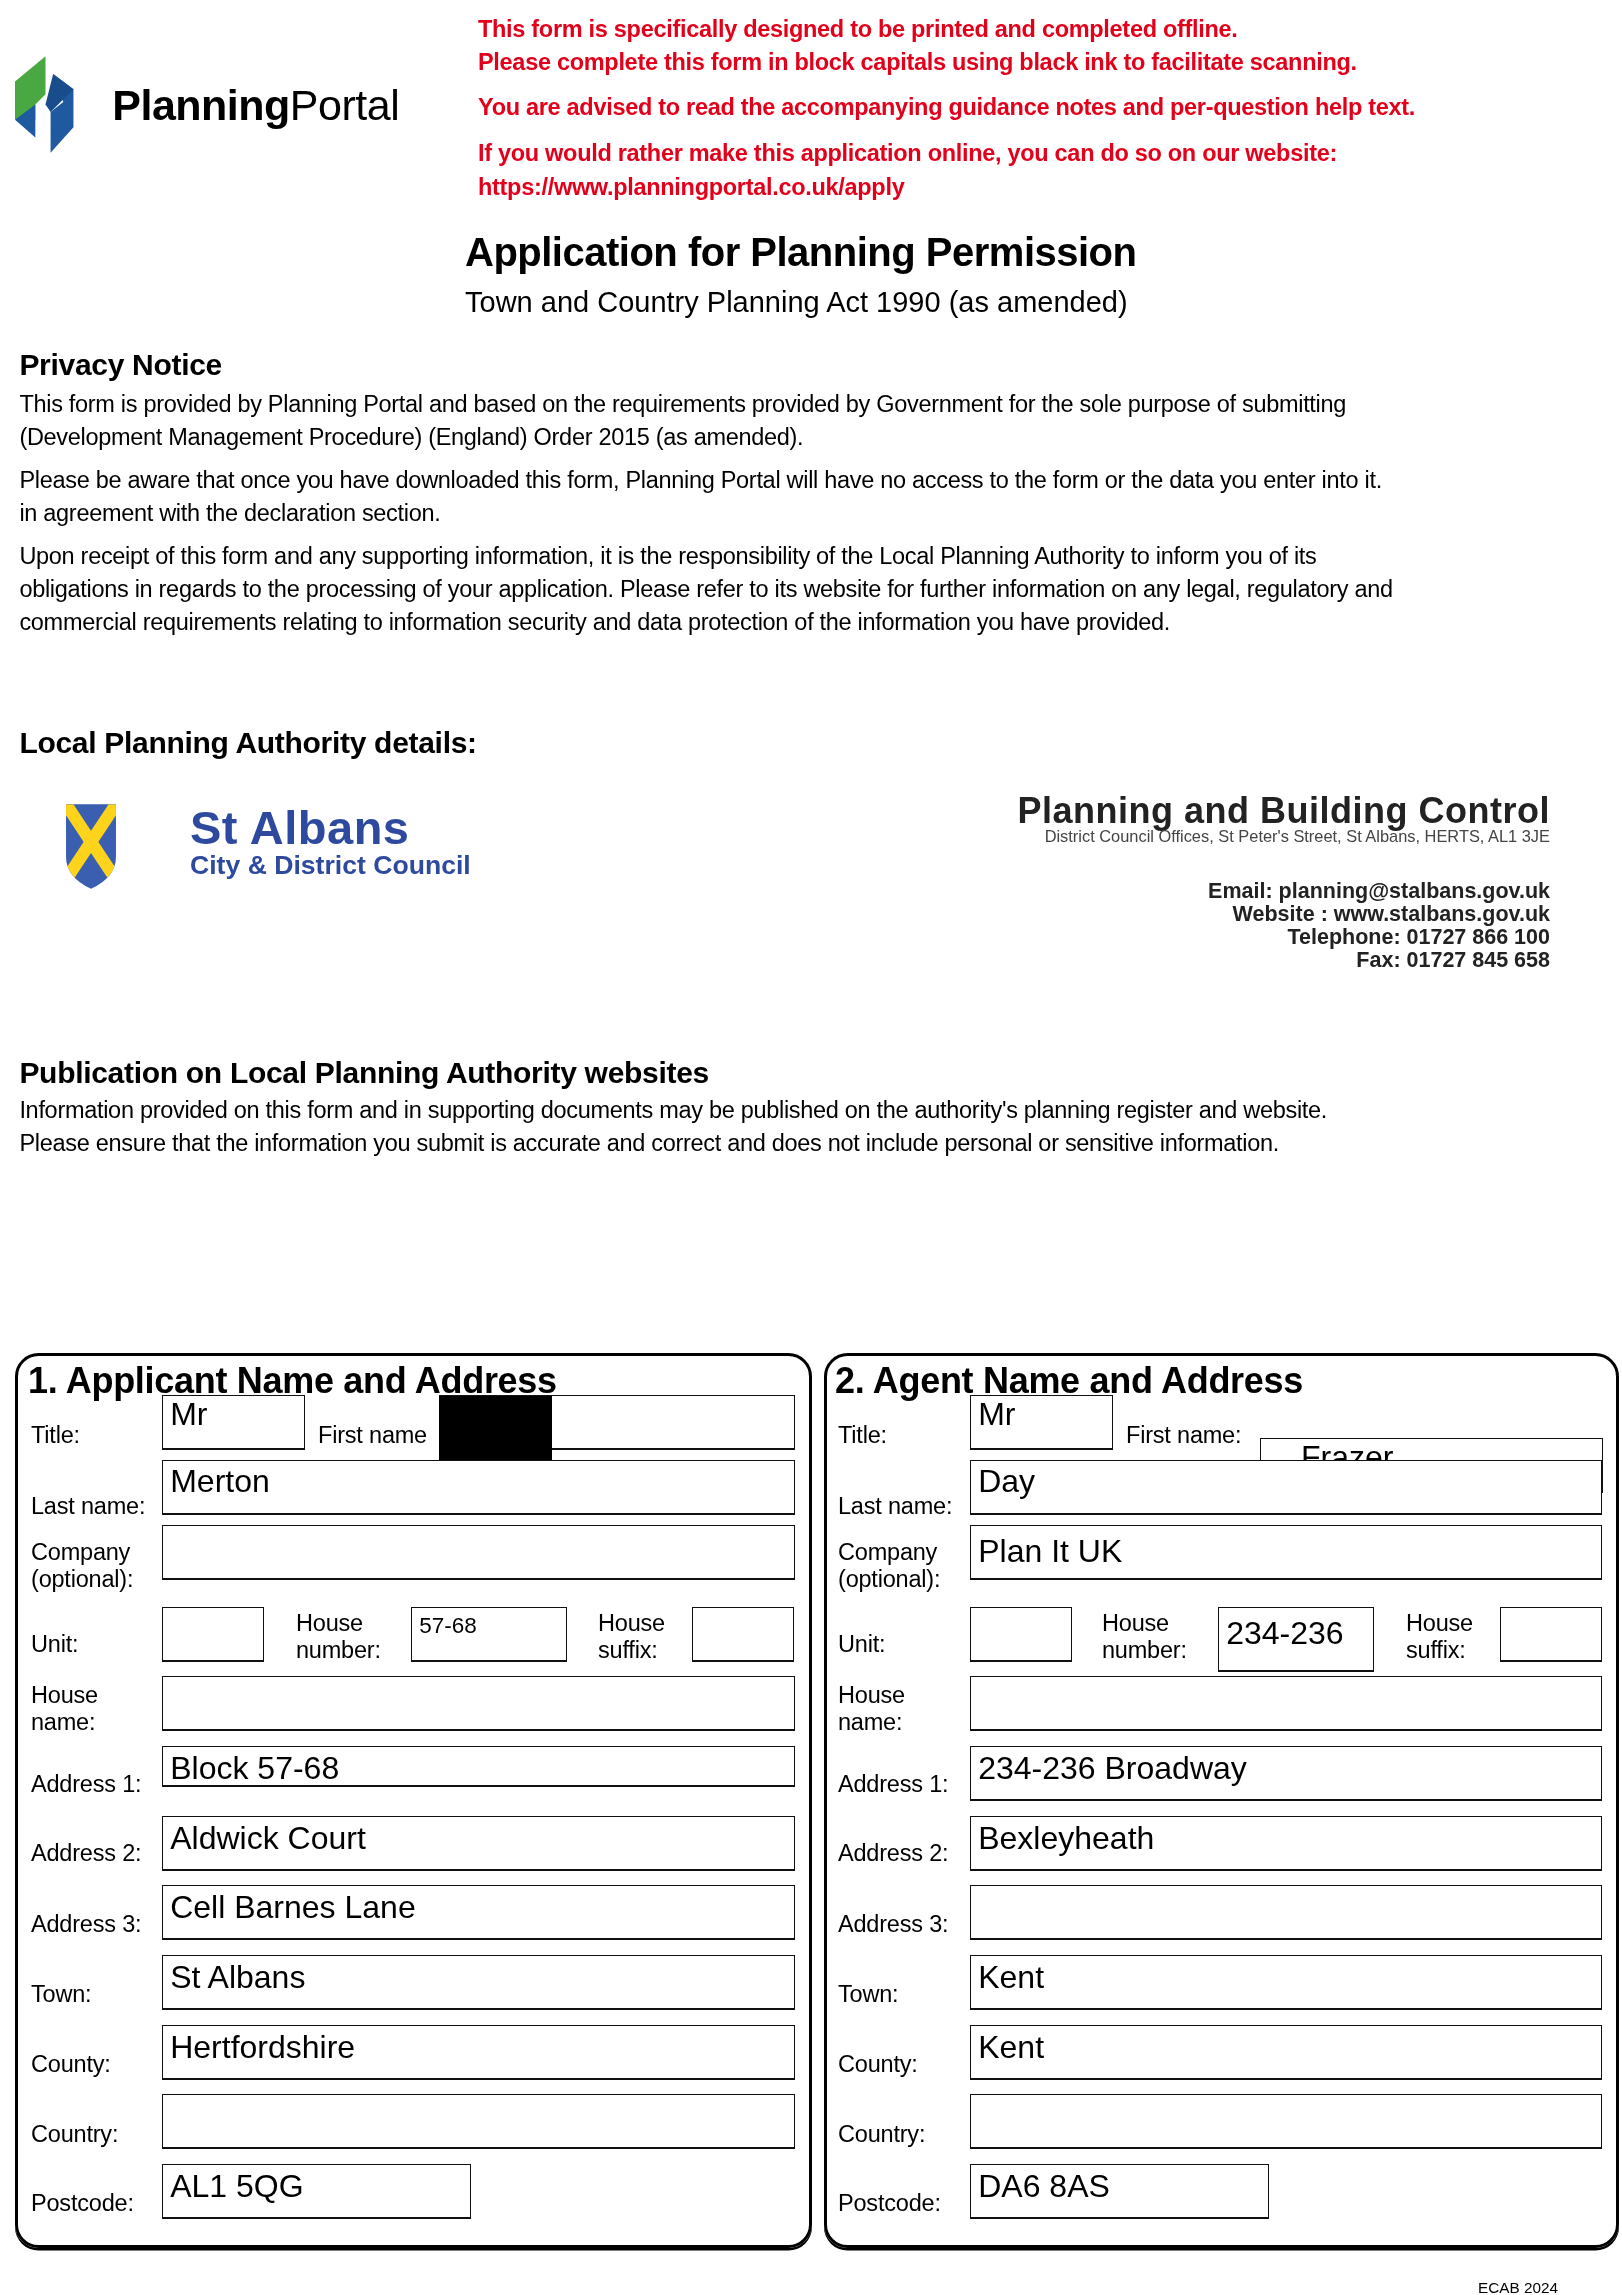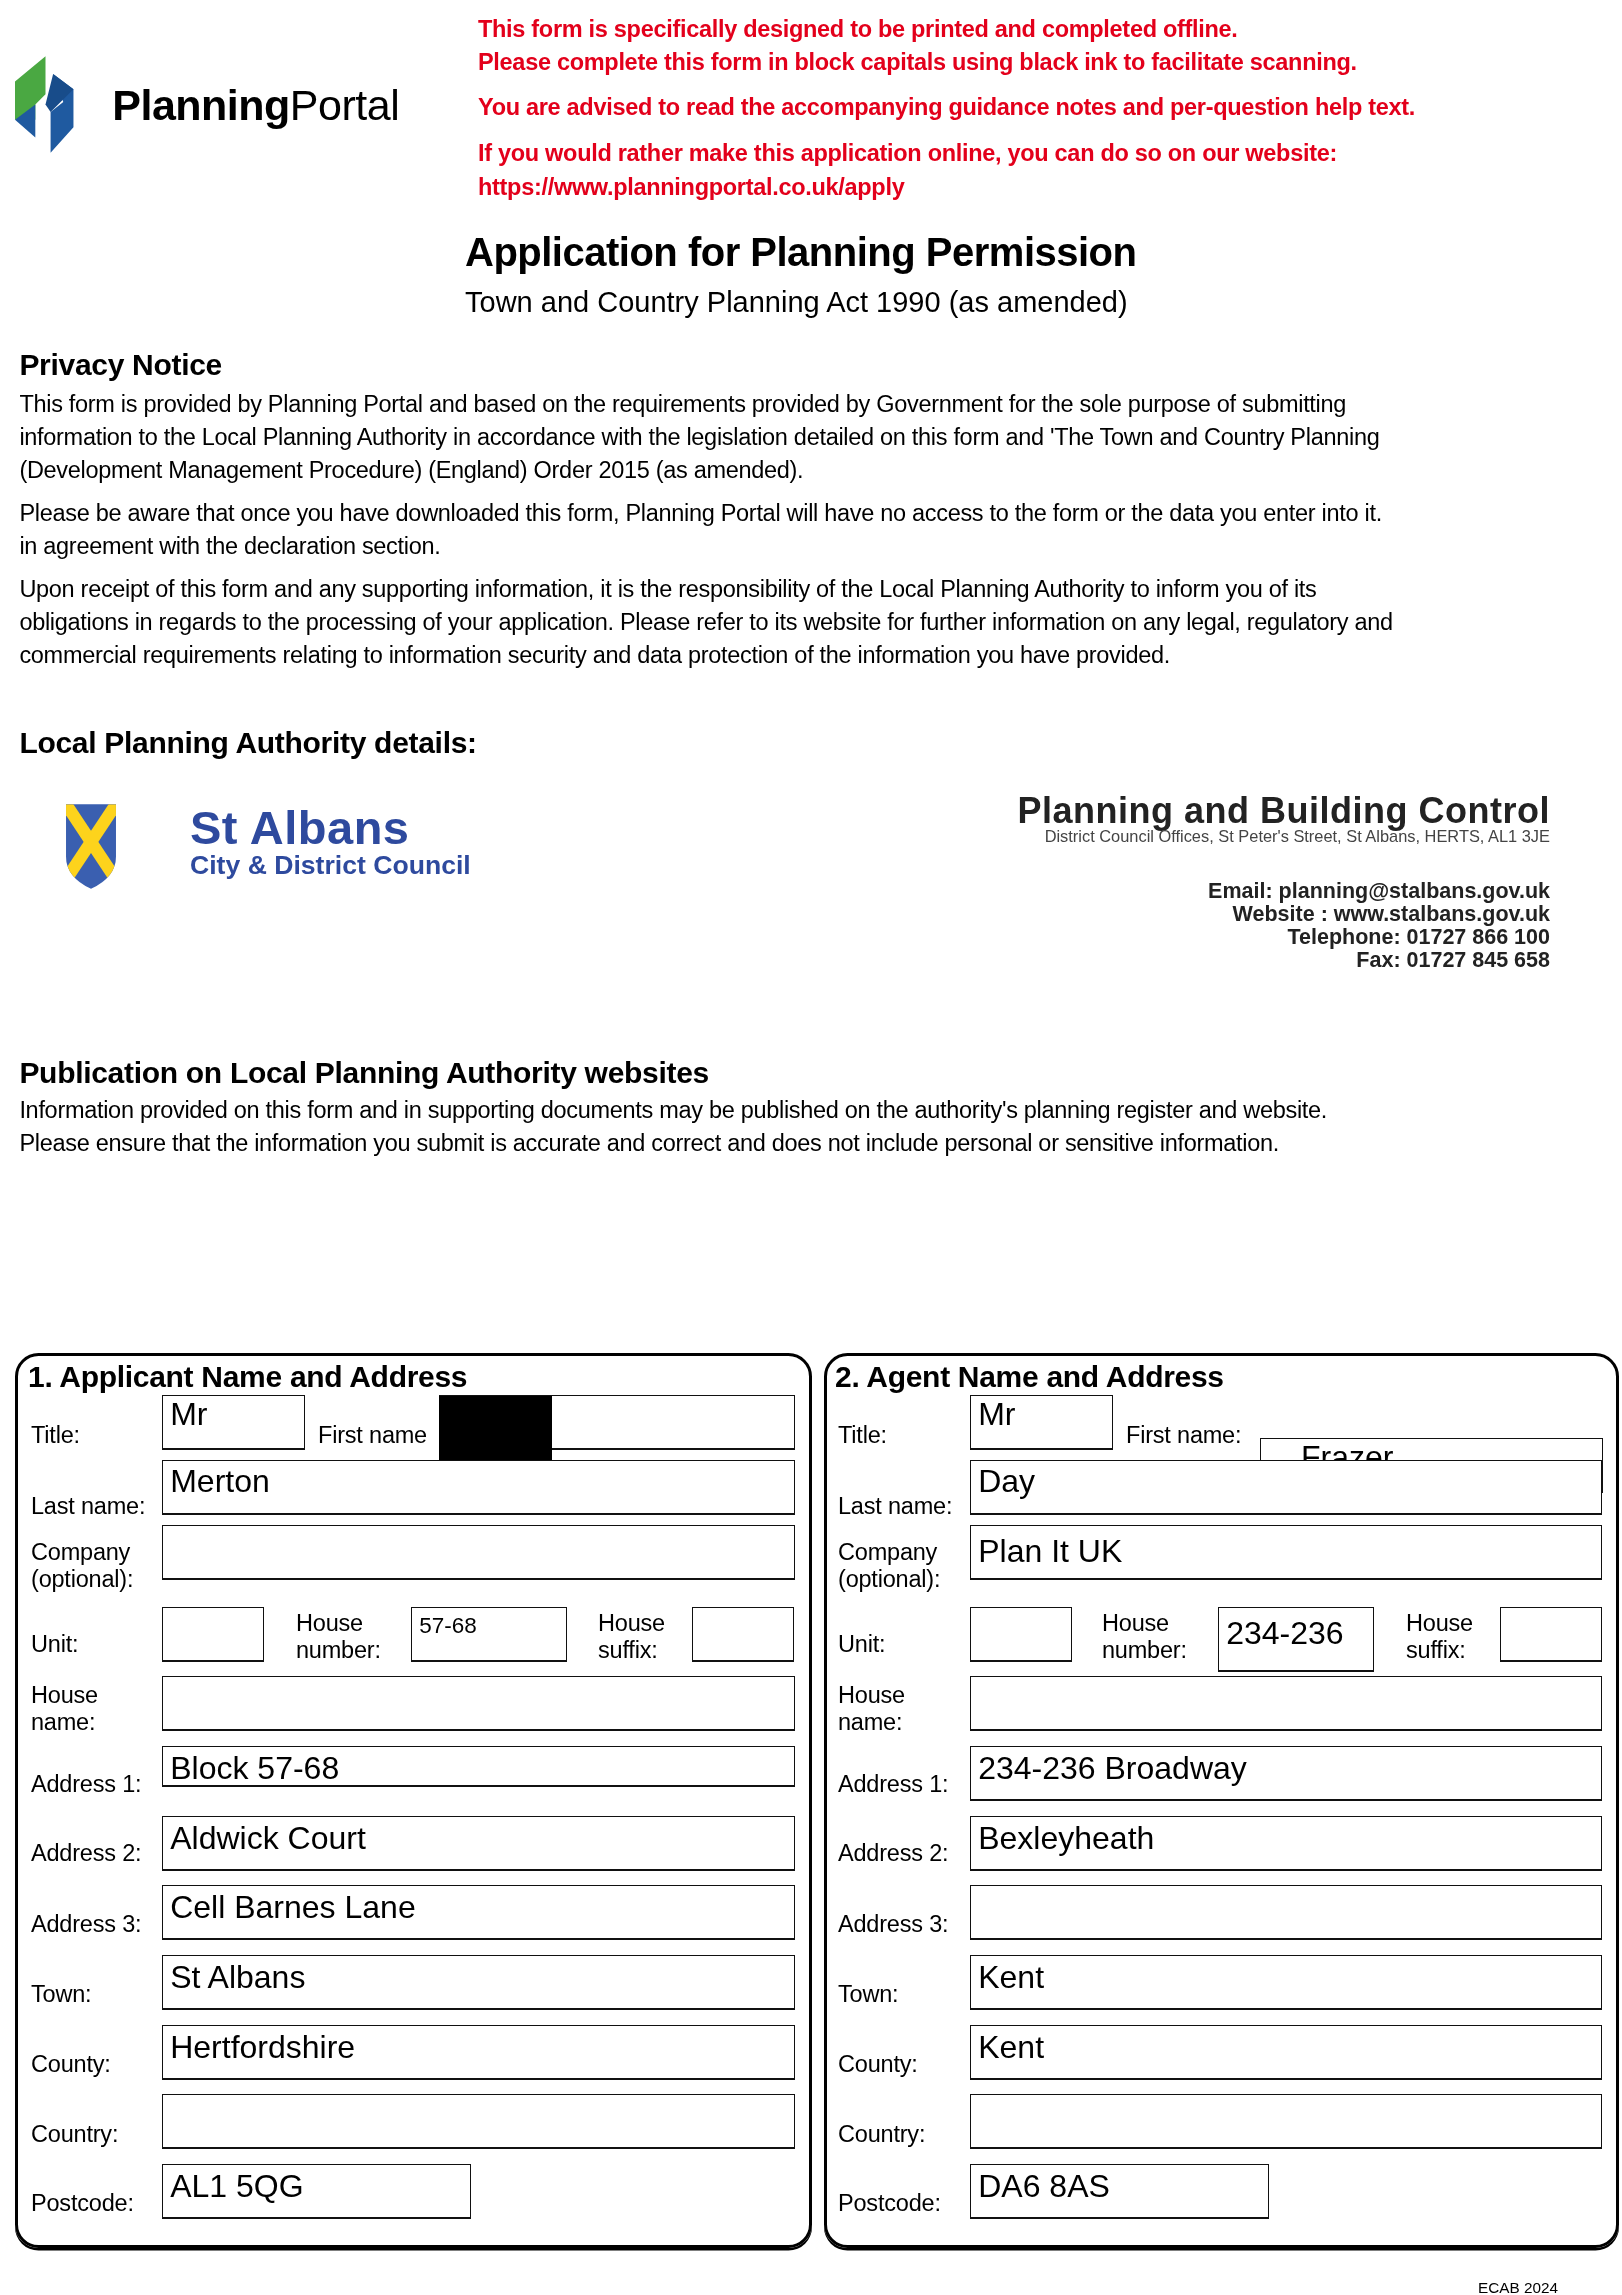--- a/index.html
+++ b/index.html
@@ -11,21 +11,21 @@
   .logo-text span.thin{font-weight:normal;}
   .title{font-family:"Liberation Sans",sans-serif;font-weight:bold;font-size:40px;white-space:nowrap;letter-spacing:-0.5px;}
   .subtitle{font-family:"Liberation Sans",sans-serif;font-size:29px;white-space:nowrap;}
   .h2{font-family:"Liberation Sans",sans-serif;font-weight:bold;font-size:30px;white-space:nowrap;letter-spacing:-0.3px;}
   .para{font-family:"Liberation Sans",sans-serif;font-size:23.5px;line-height:33px;width:1600px;letter-spacing:-0.3px;}
   .para p{margin:0 0 10.2px 0;}
   .para .line{display:block;white-space:nowrap;}
   .sa-logo-text{font-family:"Liberation Sans",sans-serif;font-weight:bold;color:#2e4a9e;white-space:nowrap;}
   .pbc{font-family:"Liberation Sans",sans-serif;white-space:nowrap;color:#222;}
   .panel{position:absolute;border:3.6px solid #000;border-radius:23.5px;box-sizing:border-box;box-shadow:0 2.6px 0 #000;}
-  .panel-title{position:absolute;font-family:"Liberation Sans",sans-serif;font-weight:bold;font-size:30px;white-space:nowrap;letter-spacing:-0.3px;}
+  .panel-title{position:absolute;font-family:"Liberation Sans",sans-serif;font-weight:bold;font-size:36px;white-space:nowrap;letter-spacing:-0.3px;}
   .lbl{position:absolute;font-family:"Liberation Sans",sans-serif;font-size:23.5px;line-height:26.6px;white-space:nowrap;letter-spacing:-0.2px;}
   .fld{position:absolute;border:1.5px solid #111;border-bottom-width:2.6px;box-sizing:border-box;background:#fff;font-family:"Liberation Sans",sans-serif;font-size:32px;padding-left:7.2px;line-height:47px;white-space:nowrap;overflow:hidden;}
   .fld.small{font-size:22.5px;line-height:36px;}
   .redact{position:absolute;background:#000;}
   .footer{font-family:"Liberation Sans",sans-serif;font-size:15.3px;white-space:nowrap;}
 </style>
 </head>
 <body>
 
 <div class="abs" style="left:15.3px;top:56px;width:394px;height:102px;">
@@ -46,21 +46,20 @@
 <div class="red abs" style="left:478px;top:140px;">If you would rather make this application online, you can do so on our website:</div>
 <div class="red abs" style="left:478px;top:174px;">https://www.planningportal.co.uk/apply</div>
 
 <div class="title abs" style="left:465px;top:230px;">Application for Planning Permission</div>
 <div class="subtitle abs" style="left:465px;top:286px;">Town and Country Planning Act 1990 (as amended)</div>
 
 <div class="h2 abs" style="left:19.4px;top:348px;">Privacy Notice</div>
 <div class="para abs" style="left:19.4px;top:388px;">
   <p>
     <span class="line">This form is provided by Planning Portal and based on the requirements provided by Government for the sole purpose of submitting</span>
-    <span class="line">information to the Local Planning Authority in accordance with the legislation detailed on this form and 'The Town and Country Planning</span>
     <span class="line">(Development Management Procedure) (England) Order 2015 (as amended).</span>
   </p>
   <p>
     <span class="line">Please be aware that once you have downloaded this form, Planning Portal will have no access to the form or the data you  enter into it.</span>
     <span class="line">in agreement with the declaration section.</span>
   </p>
   <p>
     <span class="line">Upon receipt of this form and any supporting  information, it is the responsibility of the Local Planning Authority to inform you of its</span>
     <span class="line">obligations in regards to the processing of your application. Please refer to its website for further information on any legal, regulatory and</span>
     <span class="line">commercial requirements relating to information security and data protection of the information you have provided.</span>

